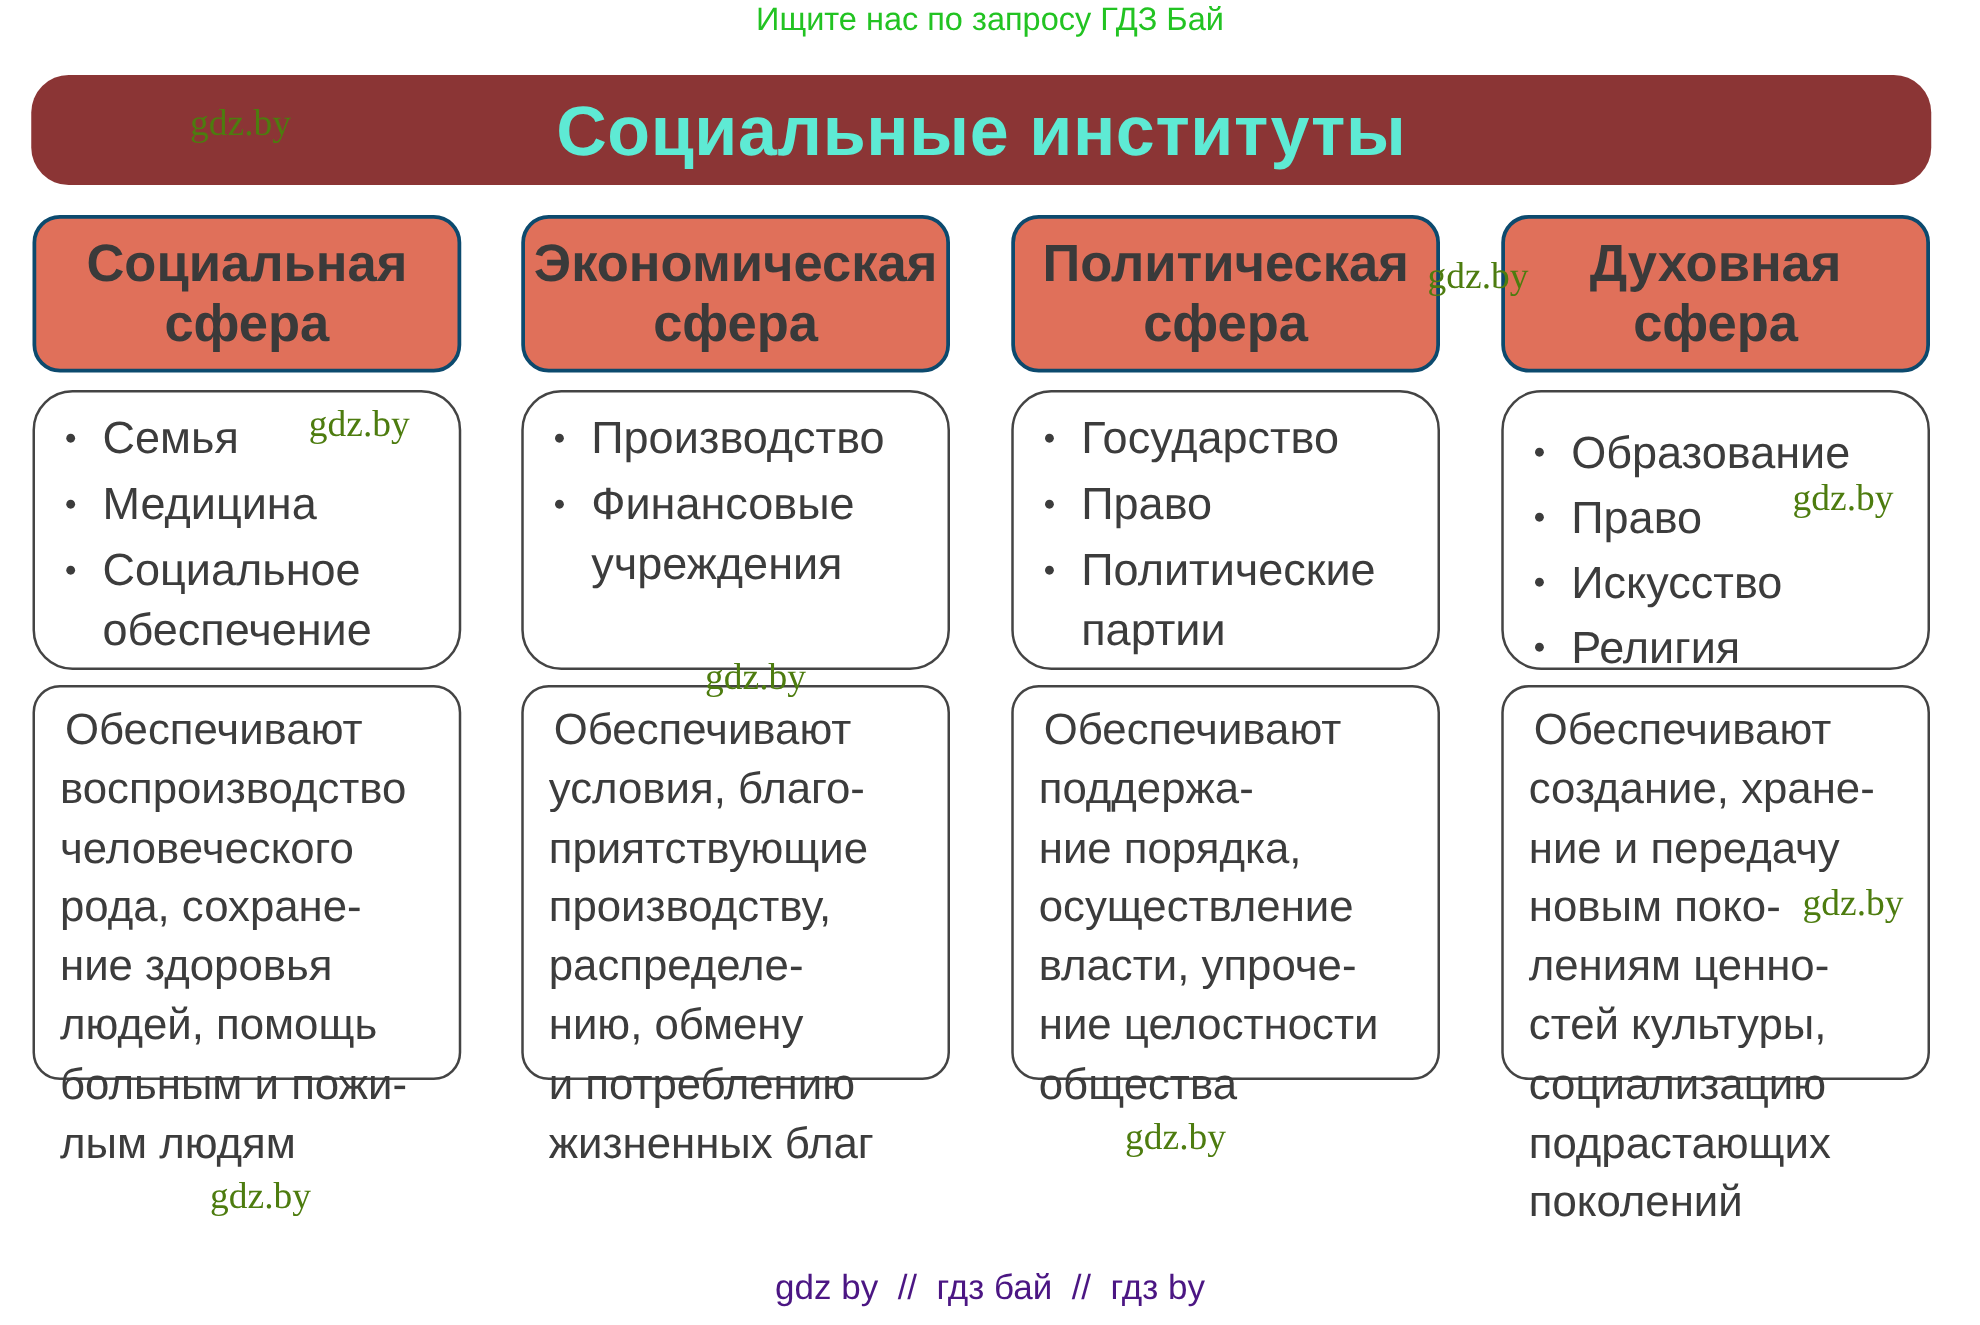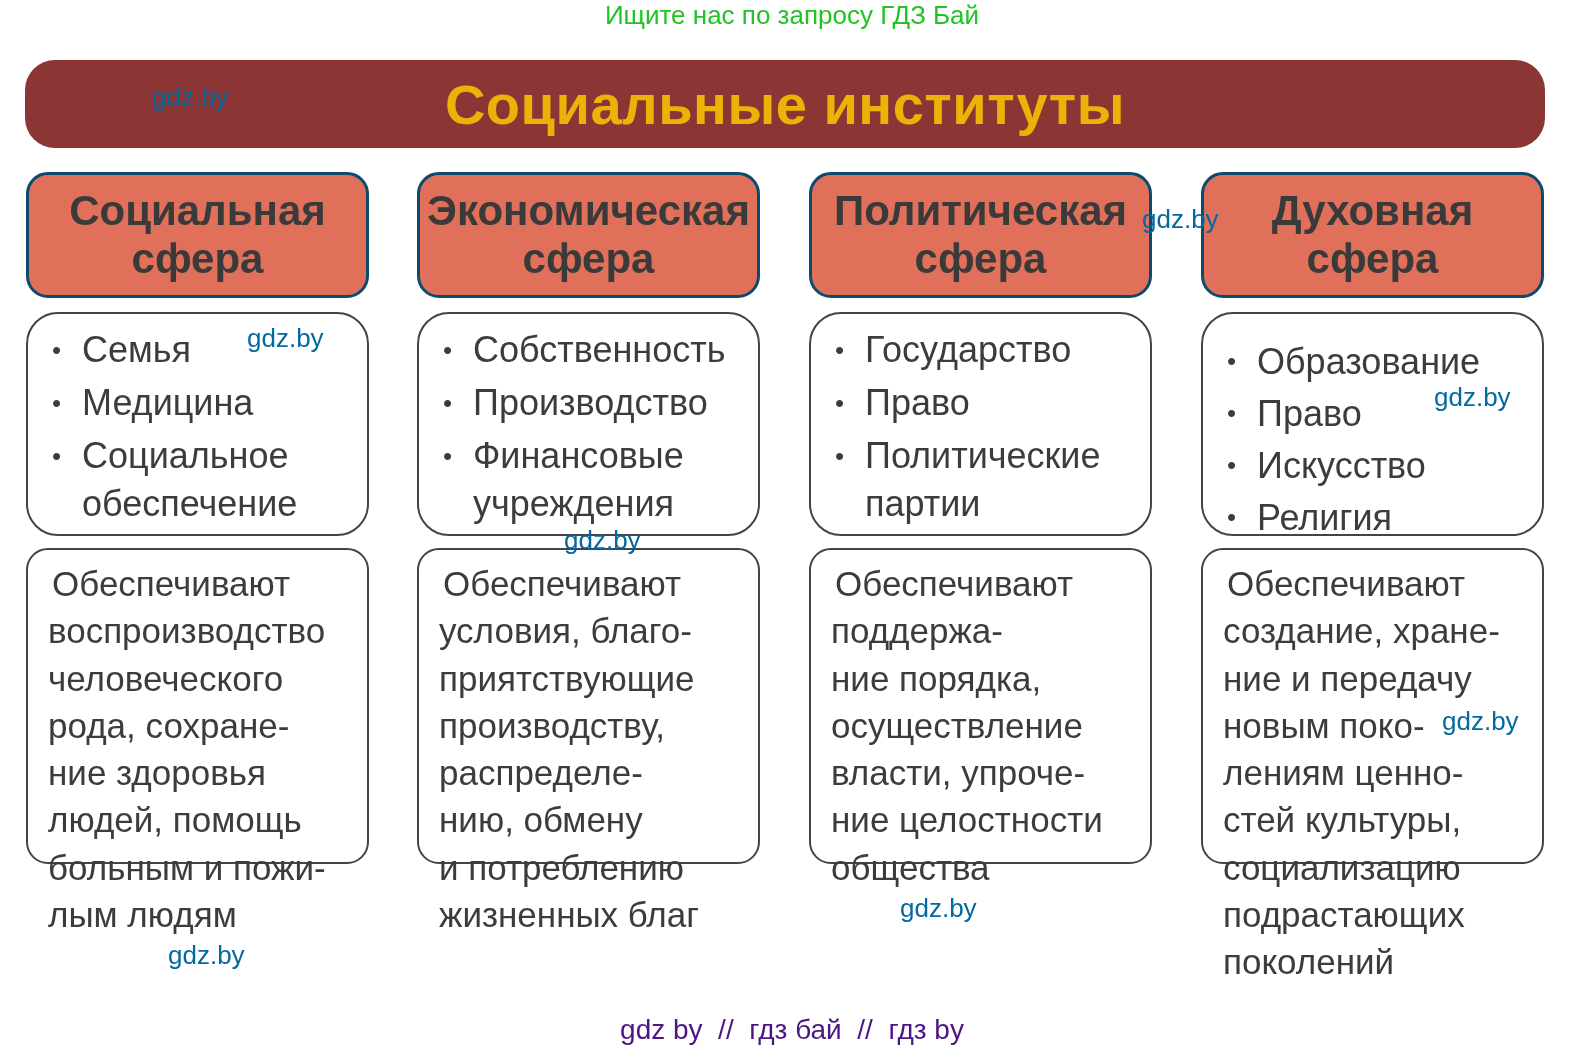--- a/index.html
+++ b/index.html
@@ -10,21 +10,21 @@
       position: absolute; left: 0; right: 0; top: 0; height: 30px;
       text-align: center; font-size: 26px; color: #22c322;
       font-family: "Liberation Sans", sans-serif; line-height: 30px;
     }
     .title-bar {
       position: absolute; left: 25px; top: 60px; width: 1520px; height: 88px;
       background: #8b3535; border-radius: 30px;
       display: flex; align-items: center; justify-content: center;
     }
     .title-text {
-      color: #eab308; font-weight: bold; font-size: 56px; letter-spacing: 0.5px;
+      color: #5eead4; font-weight: bold; font-size: 56px; letter-spacing: 0.5px;
       font-family: "Liberation Sans", sans-serif;
     }
 
     .col { position: absolute; top: 172px; width: 343px; }
     .col-0 { left: 26px; }
     .col-1 { left: 417px; }
     .col-2 { left: 809px; }
     .col-3 { left: 1201px; }
 
     .head {
@@ -49,22 +49,22 @@
     }
     .desc-box {
       position: absolute; top: 376px; left: 0; width: 343px; height: 316px;
       border: 2px solid #444; border-radius: 22px; background: #fff;
       padding: 10px 10px 0 20px;
     }
     .desc-line { font-size: 35px; line-height: 47.3px; color: #3c3c3c; white-space: nowrap; }
     .desc-line.first { padding-left: 4px; }
 
     .wm {
-      position: absolute; font-size: 26px; color: #0369a1; white-space: nowrap;
-      font-family: Liberation Sans, sans-serif;
+      position: absolute; font-size: 30px; color: #4d7c0f; white-space: nowrap;
+      font-family: Liberation Serif, serif;
     }
     .footer {
       position: absolute; left: 0; right: 0; top: 1014px; text-align: center;
       font-size: 28px; color: #4b1683; font-family: "Liberation Sans", sans-serif;
     }
   </style>
 </head>
 <body>
 
 <div class="top-note">Ищите нас по запросу ГДЗ Бай</div>
@@ -97,21 +97,20 @@
   </div>
 </div>
 
 <div class="col col-1">
   <div class="head">
     <span>Экономическая</span>
     <span>сфера</span>
   </div>
   <div class="list-box">
     <ul>
-      <li>Собственность</li>
       <li>Производство</li>
       <li style="width:260px;">Финансовые учреждения</li>
     </ul>
   </div>
   <div class="desc-box">
     <div class="desc-line first">Обеспечивают</div>
     <div class="desc-line">условия, благо-</div>
     <div class="desc-line">приятствующие</div>
     <div class="desc-line">производству,</div>
     <div class="desc-line">распределе-</div>

